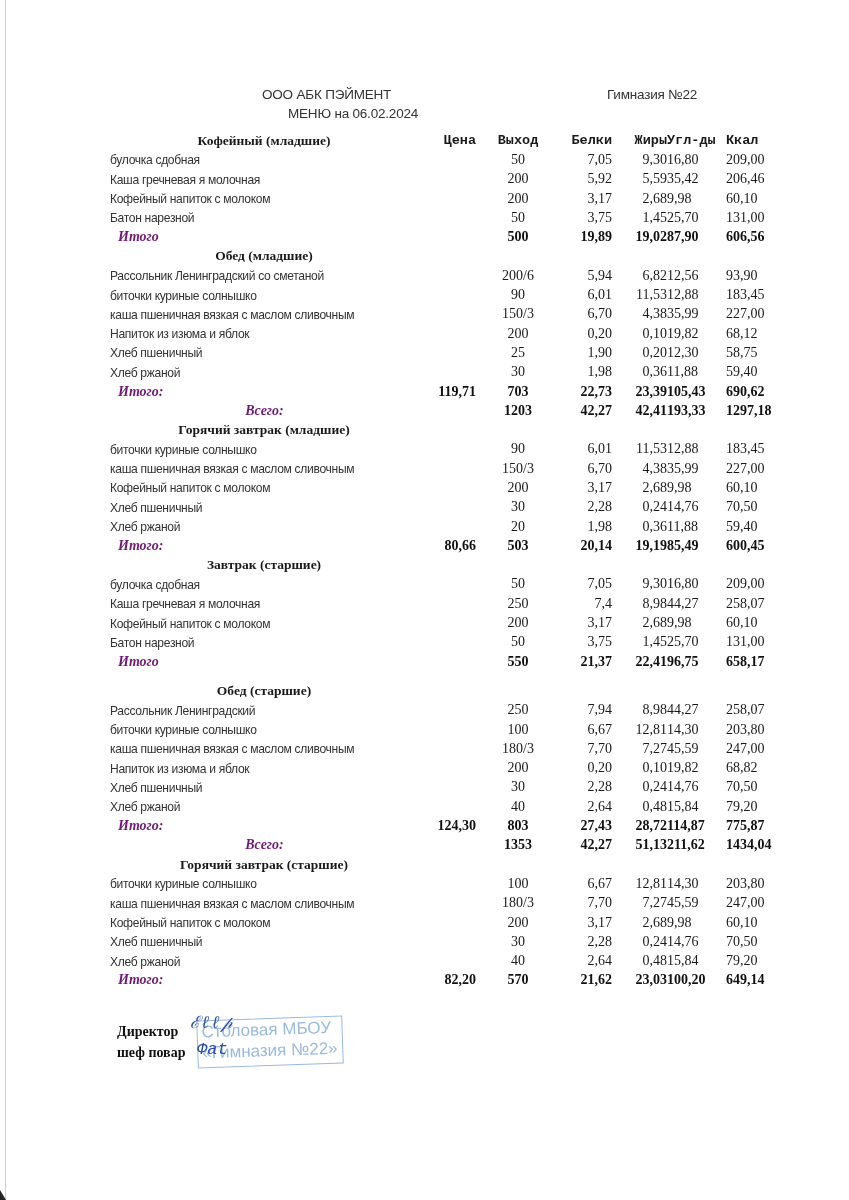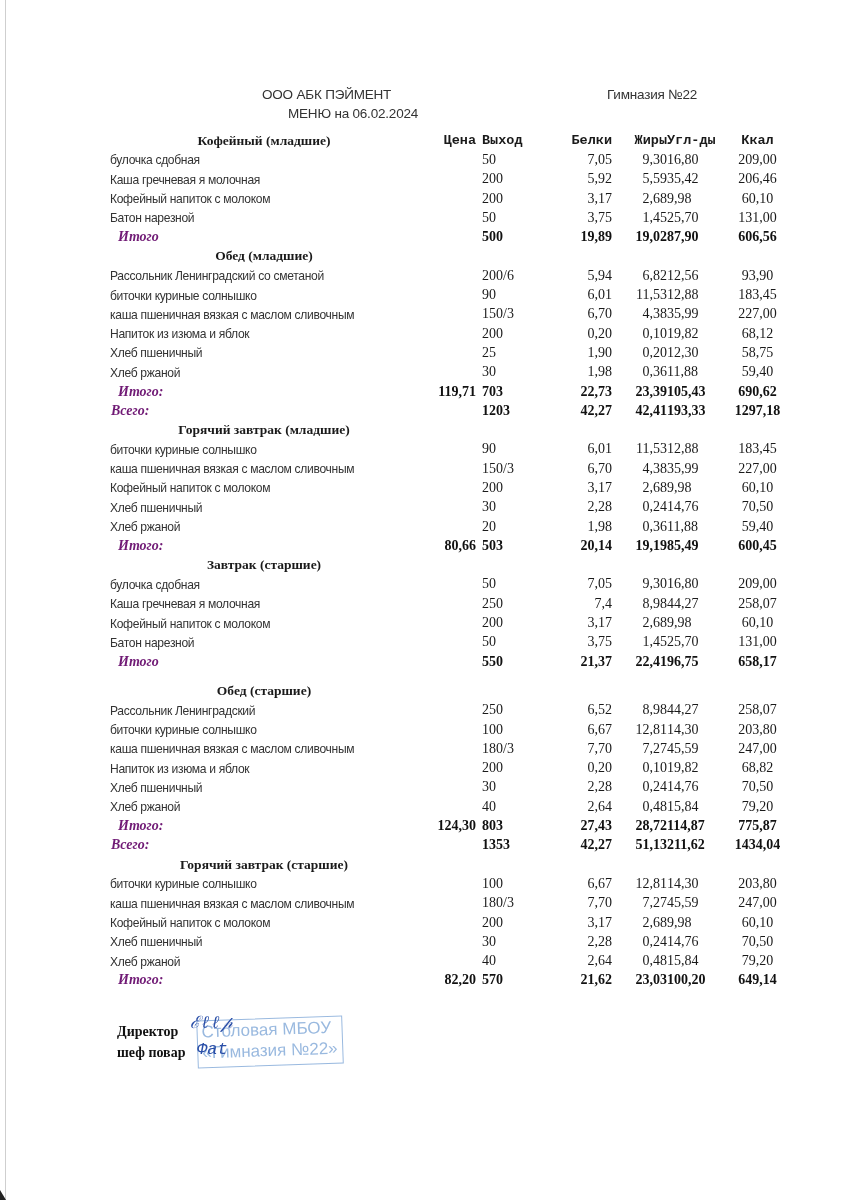--- a/index.html
+++ b/index.html
@@ -9,30 +9,30 @@
   .corner { position:absolute; left:0; bottom:0; width:0; height:0;
             border-left:6px solid #222; border-top:10px solid transparent; }
   .hdr { position:absolute; font-family:"Liberation Sans", sans-serif; font-size:13.5px; color:#333; letter-spacing:-0.2px;text-align:right;}
   .org { left:262px; top:87px; }
   .menu { left:288px; top:106px; }
   .school { left:607px; top:87px; }
   table { position:absolute; left:110px; top:131px; border-collapse:collapse; table-layout:fixed; }
   td { padding:0; height:19.3px; white-space:nowrap; font-size:14px; vertical-align:middle; }
   td.name { width:300px; font-family:"Liberation Sans", sans-serif; font-size:13px; color:#333; letter-spacing:-0.35px; transform:scaleX(0.93); transform-origin:left center; }
   td.price { width:58px; text-align:right; }
-  td.out { width:72px; text-align:left; padding-left:6px; }
+  td.out { width:72px; text-align:center; padding-left:6px; }
   td.b { width:58px; text-align:right; }
   td.f { width:55px; text-align:right; }
   td.c { width:59px; text-align:left; }
-  td.k { width:63px; text-align:center; }
+  td.k { width:63px; text-align:left; }
   tr.head td { font-weight:bold; font-family:Liberation Mono, monospace; font-size:13.5px; color:#1a1a1a; }
   tr.section td.name { font-family:"Liberation Serif", serif; font-weight:bold; font-size:13.5px; transform:none; text-align:center; color:#1a1a1a; letter-spacing:0; }
   tr.total td { font-weight:bold; font-size:14px; color:#111; }
   tr.total td.name { font-family:"Liberation Serif", serif; transform:none; letter-spacing:0; padding-left:8px; color:#701a75;font-style:italic; }
-  tr.grand td.name { padding-left:1px; }
+  tr.grand td.name { padding-left:1px;text-align:center; }
   tr.gap td { height:10px; }
   .sign { position:absolute; left:117px; font-family:"Liberation Serif", serif; font-weight:bold; font-size:14px; color:#111; }
   .sign.dir { top:1024px; } .sign.chef { top:1045px; }
   .stamp { position:absolute; left:197px; top:1018px; width:140px; height:46px;
            border:1.5px solid #8fb2dc; transform:rotate(-2deg); color:#8fb2dc;
            font-family:"Liberation Sans", sans-serif; font-size:17px; line-height:21px; padding-left:4px; overflow:hidden; opacity:0.9;}
   .sig { position:absolute; font-family:Liberation Mono, monospace; font-style:italic; color:#2a4fa8; font-size:17px; }
   .sig1 { left:190px; top:1010px; }
   .sig2 { left:197px; top:1040px; }
 </style>
@@ -309,21 +309,21 @@
         <td class="out"></td>
         <td class="b"></td>
         <td class="f"></td>
         <td class="c"></td>
         <td class="k"></td>
       </tr>
       <tr>
         <td class="name">Рассольник Ленинградский</td>
         <td class="price"></td>
         <td class="out">250</td>
-        <td class="b">6,52</td>
+        <td class="b">7,94</td>
         <td class="f">8,98</td>
         <td class="c">44,27</td>
         <td class="k">258,07</td>
       </tr>
       <tr>
         <td class="name">биточки куриные  солнышко</td>
         <td class="price"></td>
         <td class="out">100</td>
         <td class="b">6,67</td>
         <td class="f">12,81</td>

